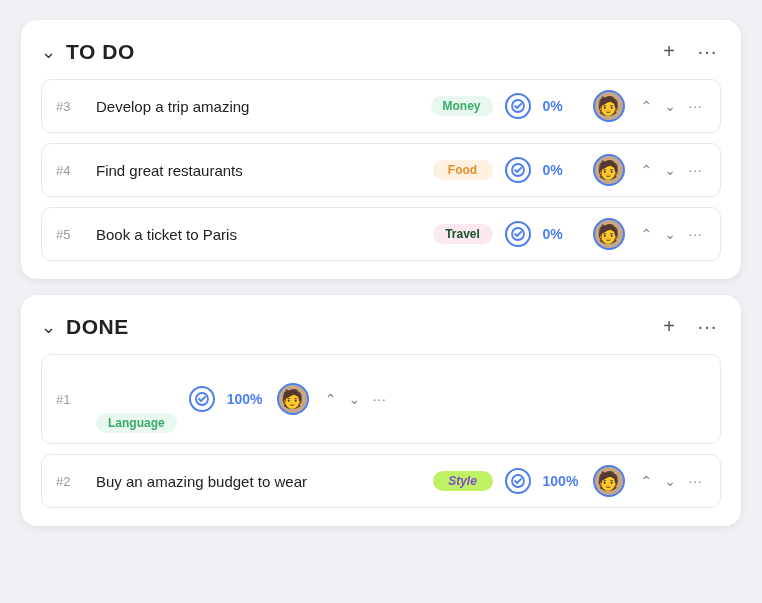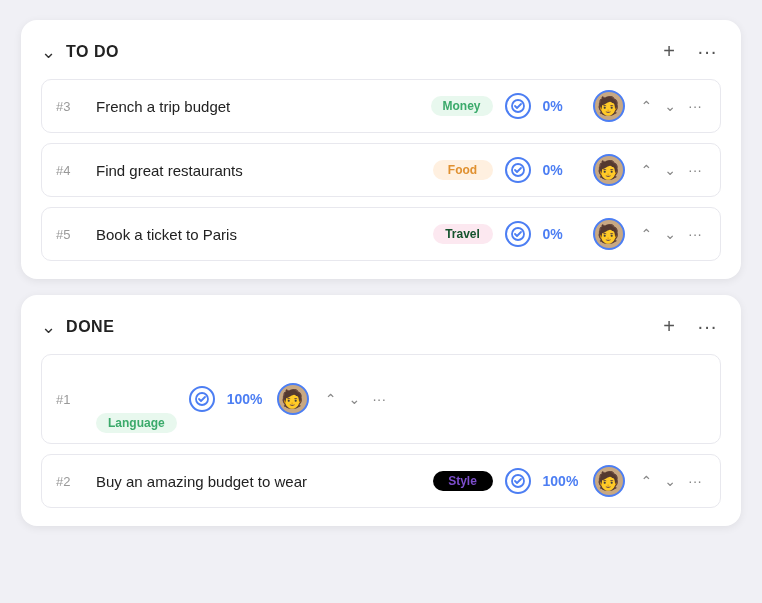--- a/index.html
+++ b/index.html
@@ -30,21 +30,21 @@
     }
 
     .section-header .chevron {
       font-size: 18px;
       color: #333;
       margin-right: 10px;
       cursor: pointer;
     }
 
     .section-title {
-      font-size: 16px;
+      font-size: 21px;
       font-weight: 700;
       color: #222;
       flex: 1;
       letter-spacing: 0.5px;
     }
 
     .header-actions {
       display: flex;
       align-items: center;
       gap: 14px;
@@ -97,21 +97,21 @@
       font-size: 12px;
       font-weight: 600;
       min-width: 60px;
       text-align: center;
     }
 
     .tag-money { background: #e8f8ee; color: #3baa6b; }
     .tag-food { background: #fff0e0; color: #e09030; }
     .tag-travel { background: #fce8f0; color: #14532d; }
     .tag-language { background: #e8f8ee; color: #3baa6b; margin-top: 48px; }
-    .tag-style { background: #000000; color: #7c4dcc; }
+    .tag-style { background: #bef264; color: #7c4dcc; font-style: italic; }
 
     .check-icon {
       width: 26px;
       height: 26px;
       border-radius: 50%;
       border: 2px solid #4c7ef3;
       display: flex;
       align-items: center;
       justify-content: center;
       color: #4c7ef3;
@@ -167,21 +167,21 @@
     <span class="chevron">⌄</span>
     <span class="section-title">TO DO</span>
     <div class="header-actions">
       <button class="icon-btn">+</button>
       <button class="icon-btn">···</button>
     </div>
   </div>
   <div class="tasks-list" id="todo-list">
       <div class="task-row">
       <span class="task-id">#3</span>
-      <span class="task-name">French a trip budget</span>
+      <span class="task-name">Develop a trip amazing</span>
       <span class="tag tag-money">Money</span>
       <div class="check-icon done">
         <svg width="14" height="14" viewBox="0 0 14 14" fill="none">
           <circle cx="7" cy="7" r="6" stroke="#4c7ef3" stroke-width="1.8"></circle>
           <path d="M4 7l2 2 4-4" stroke="#4c7ef3" stroke-width="1.8" stroke-linecap="round" stroke-linejoin="round"></path>
         </svg>
       </div>
       <span class="percent">0%</span>
       <div class="avatar">🧑</div>
       <div class="row-actions">

